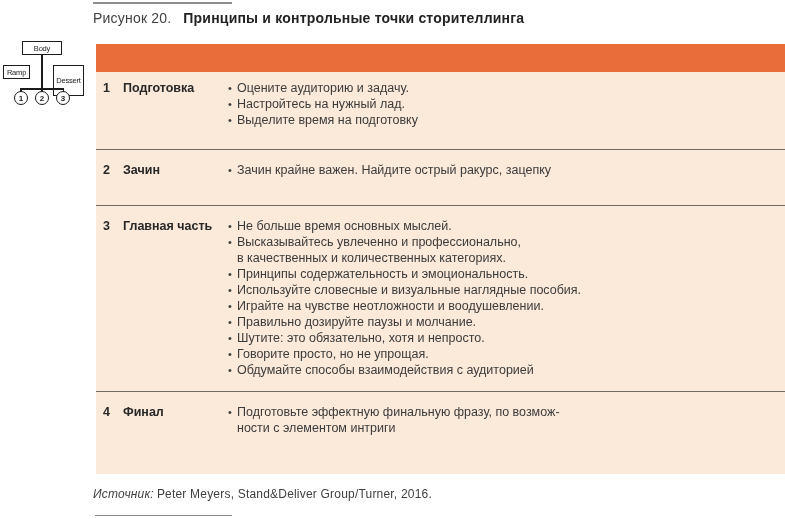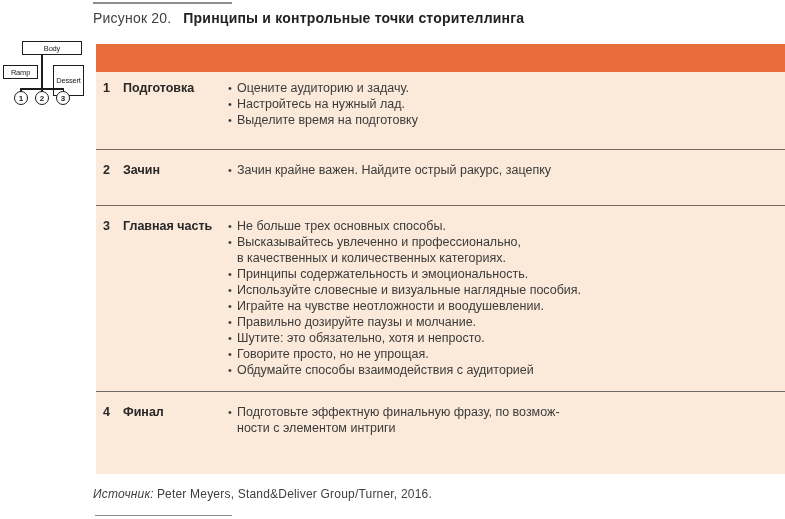--- a/index.html
+++ b/index.html
@@ -12,22 +12,22 @@
   .bottom-rule{left:95px;top:515px;width:137px;height:1px;background:#8a8a8a;}
 
   .title{position:absolute;left:93px;top:10px;font-size:14px;color:#3f3f3f;letter-spacing:.2px;}
   .title .bold{font-weight:bold;color:#232323;margin-left:12px;}
 
   
   .diagram{position:absolute;left:0;top:38px;width:95px;height:72px;}
   .dbox{position:absolute;box-sizing:border-box;border:1.5px solid #1c1c1c;background:#fff;
         display:flex;align-items:center;justify-content:center;font-size:7.5px;color:#1c1c1c;
         letter-spacing:-.2px;}
-  .dbox.body{left:22px;top:3px;width:60px;height:14px;}
-  .dbox.ramp{left:3px;top:27px;width:35px;height:14px;}
+  .dbox.body{left:22px;top:3px;width:40px;height:14px;}
+  .dbox.ramp{left:3px;top:27px;width:27px;height:14px;}
   .dbox.dessert{left:53px;top:27px;width:31px;height:31px;}
   .dline{position:absolute;background:#1c1c1c;}
   .vline{left:41px;top:17px;width:1.5px;height:34px;}
   .hline{left:20px;top:50px;width:44px;height:1.5px;}
   .stub{width:1.5px;height:4px;top:50px;}
   .stub1{left:20px;} .stub2{left:41px;} .stub3{left:62.5px;}
   .dcircle{position:absolute;top:53px;width:14px;height:14px;box-sizing:border-box;
         border:1.6px solid #1c1c1c;border-radius:50%;background:#fff;display:flex;
         align-items:center;justify-content:center;font-size:8px;font-weight:bold;color:#1c1c1c;}
   .c1{left:14px;} .c2{left:35px;} .c3{left:56px;}
@@ -108,21 +108,21 @@
               <span class="btext">Зачин крайне важен. Найдите острый ракурс, зацепку</span>
             </div>
           </div>
         </div>
         <div class="trow">
           <div class="num">3</div>
           <div class="rlabel">Главная часть</div>
           <div class="bullets">
             <div class="bullet">
               <span class="dot">•</span>
-              <span class="btext">Не больше трех основных способы.</span>
+              <span class="btext">Не больше время основных мыслей.</span>
             </div>
             <div class="bullet">
               <span class="dot">•</span>
               <span class="btext">Высказывайтесь увлеченно и профессионально,
 в качественных и количественных категориях.</span>
             </div>
             <div class="bullet">
               <span class="dot">•</span>
               <span class="btext">Принципы содержательность и эмоциональность.</span>
             </div>

